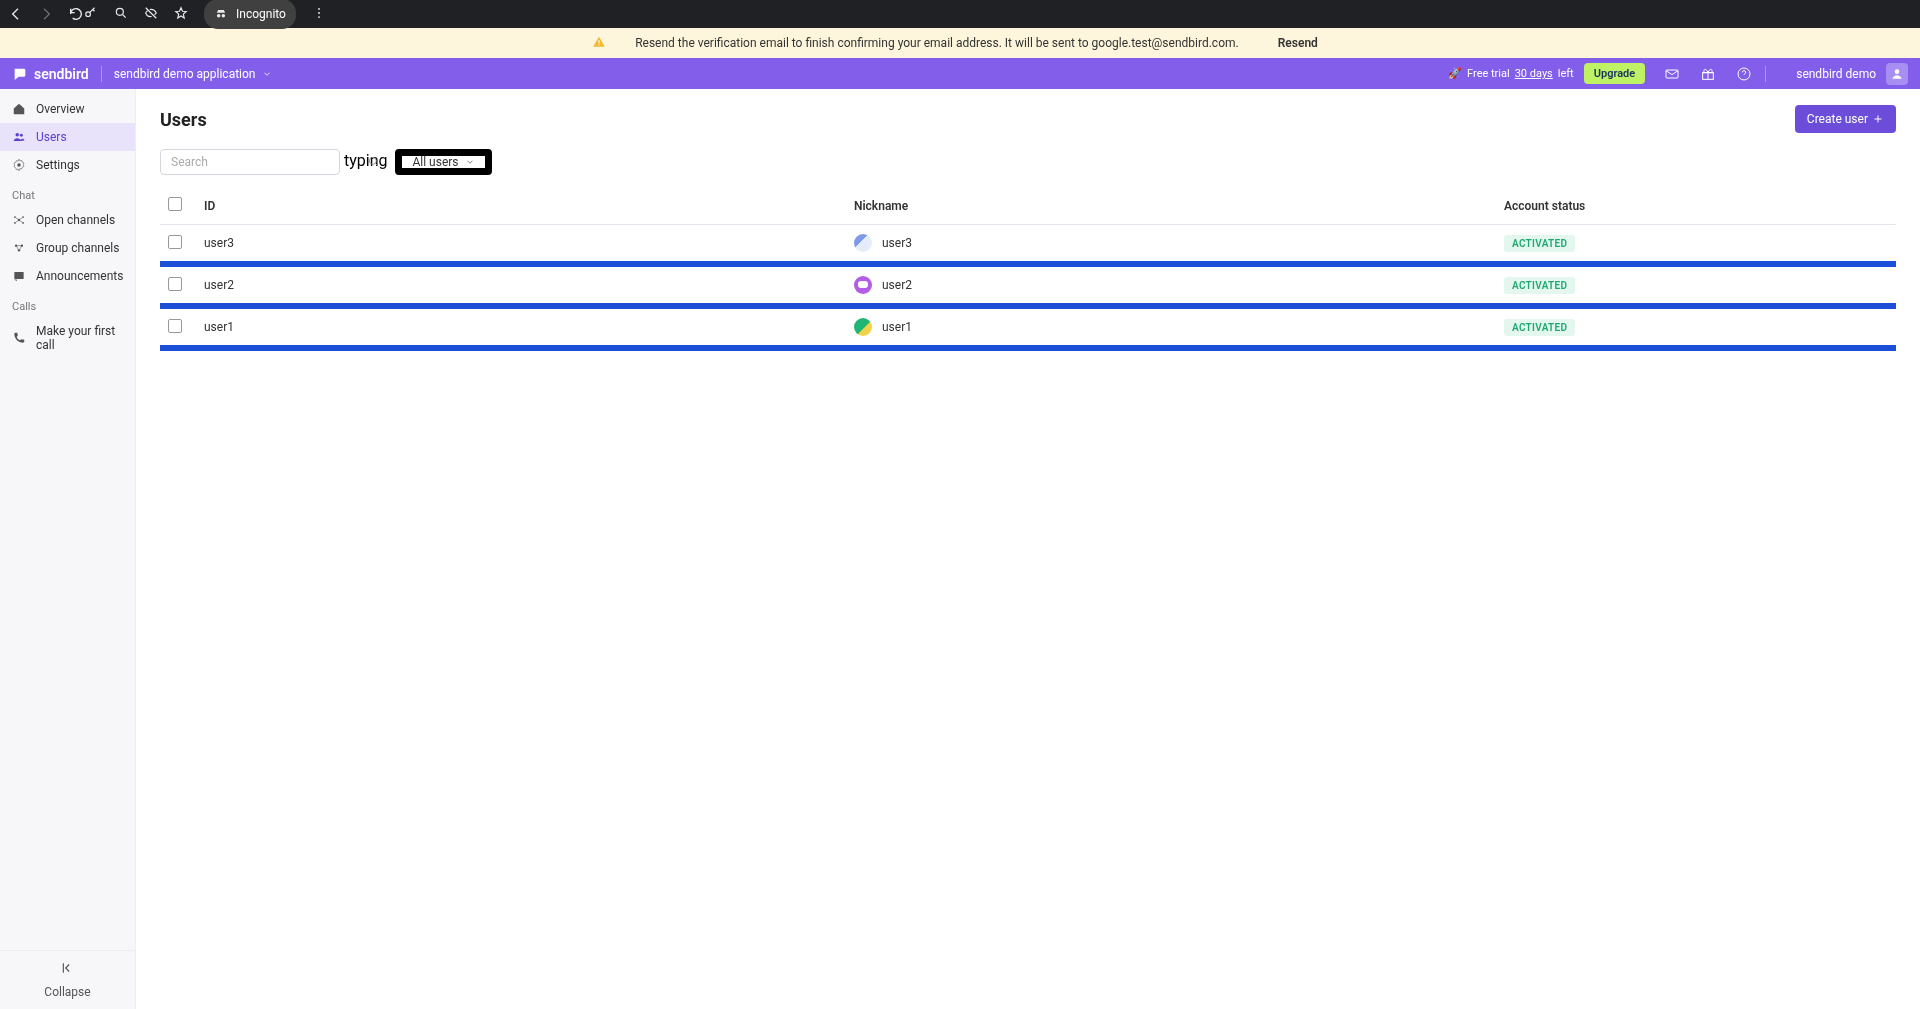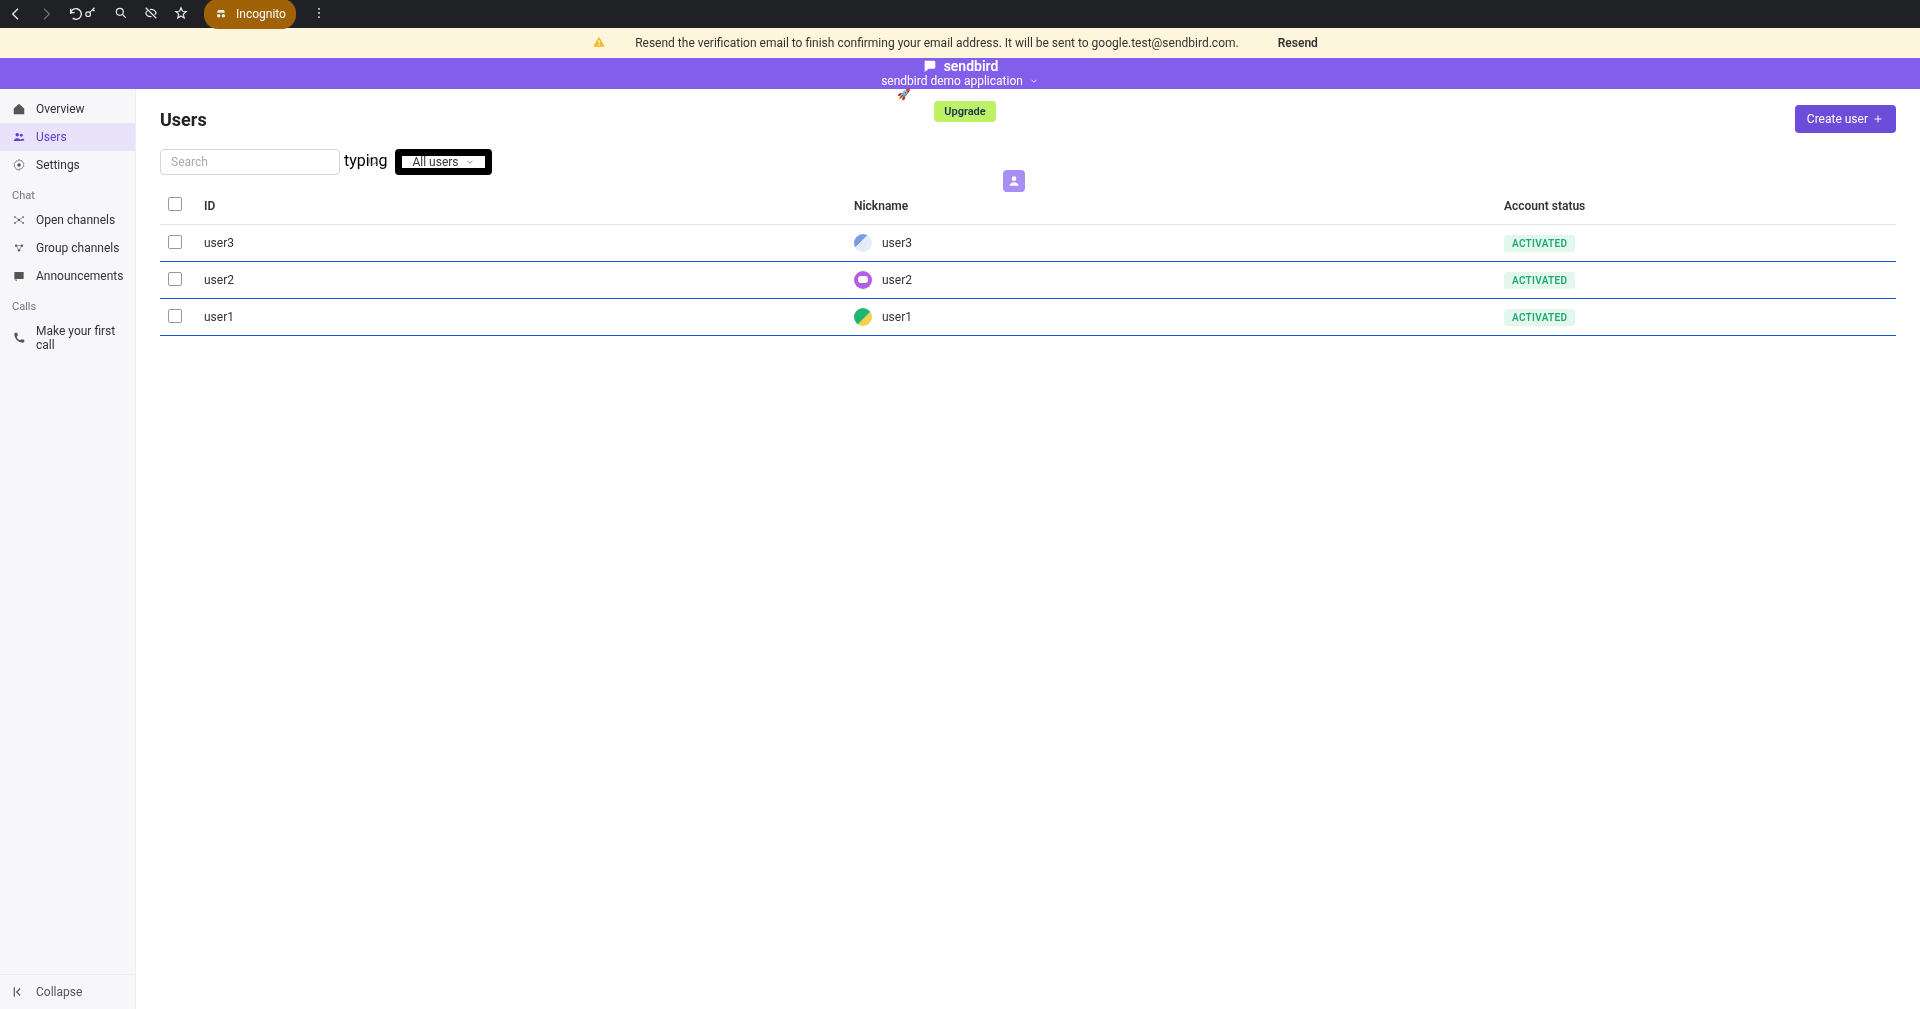--- a/index.html
+++ b/index.html
@@ -8,30 +8,30 @@
 
 .browser-chrome { height: 28px; background: #202124; display: flex; align-items: center; padding: 0 8px; color: #ccc; font-size: 12px; }
 .browser-chrome .nav-icons { display: flex; gap: 14px; align-items: center; }
 .browser-chrome .nav-icons .ico { width: 16px; height: 16px; display: flex; align-items: center; justify-content: center; fill: #9aa0a6; }
 .browser-chrome .addr { display: flex; align-items: center; gap: 10px; margin-left: 18px; flex: 1; }
 .browser-chrome .addr .lock { fill: #e8eaed; }
 .browser-chrome .addr .url-host { color: #fff; }
 .browser-chrome .addr .url-path { color: #9aa0a6; }
 .browser-chrome .right-icons { display: flex; gap: 16px; align-items: center; margin-right: 6px; }
 .browser-chrome .right-icons svg { fill: #e8eaed; }
-.incognito-badge { display: flex; align-items: center; gap: 8px; background: #a16207; padding: 8px 10px; border-radius: 14px; color: #fff; font-size: 12px; }
+.incognito-badge { display: flex; align-items: center; gap: 8px; background: #404040; padding: 8px 10px; border-radius: 14px; color: #fff; font-size: 12px; }
 .incognito-badge svg { fill: #fff; }
 
 
 .banner { height: 30px; background: #FEF6DC; display: flex; align-items: center; justify-content: center; gap: 29px; font-size: 12px; color: #333; }
 .banner .warn-ico { color: #f0a818; }
 .banner .resend { font-weight: 600; cursor: pointer; padding: 4px 10px; }
 
 
-.app-header { height: 31px; background: #825EEB; color: #fff; display: flex; align-items: center; padding: 0 12px; font-size: 12px; flex-direction: column; }
+.app-header { height: 31px; background: #825EEB; color: #fff; display: flex; align-items: center; padding: 0 12px; font-size: 12px; }
 .app-header .brand { display: flex; align-items: center; gap: 6px; font-weight: 600; font-size: 14px; }
 .app-header .brand svg { fill: #fff; }
 .app-header .sep { width: 1px; height: 16px; background: rgba(255,255,255,0.35); margin: 0 12px; }
 .app-header .app-selector { display: flex; align-items: center; gap: 6px; cursor: pointer; }
 .app-header .spacer { flex: 1; }
 .app-header .trial { display: flex; align-items: center; gap: 5px; font-size: 11px; }
 .app-header .trial .days { text-decoration: underline; }
 .app-header .upgrade-btn { background: #bef264; color: #14345a; border: none; border-radius: 4px; padding: 4px 10px; font-size: 11px; font-weight: 600; margin-left: 10px; cursor: pointer; }
 .app-header .hicon { width: 18px; height: 18px; display: flex; align-items: center; justify-content: center; margin-left: 18px; cursor: pointer; }
 .app-header .hicon svg { stroke: #fff; fill: none; }
@@ -41,41 +41,41 @@
 
 
 .shell { display: flex; height: calc(1009px - 28px - 30px - 31px); }
 .sidebar { width: 136px; background: #F7F7FA; border-right: 1px solid #ECECF2; display: flex; flex-direction: column; font-size: 12px; color: #333; }
 .sidebar .nav-item { display: flex; align-items: center; gap: 10px; padding: 7px 12px; cursor: pointer; color: #333; }
 .sidebar .nav-item svg { width: 14px; height: 14px; fill: #555; flex-shrink: 0; }
 .sidebar .nav-item.active { background: #E8E2FB; color: #5E3FCF; }
 .sidebar .nav-item.active svg { fill: #5E3FCF; }
 .sidebar .section-label { font-size: 11px; color: #777; padding: 10px 12px 4px; }
 .sidebar .footer { margin-top: auto; border-top: 1px solid #ECECF2; }
-.sidebar .collapse { display: flex; align-items: center; gap: 10px; padding: 10px 12px; cursor: pointer; color: #555; }
+.sidebar .collapse { display: flex; align-items: center; gap: 10px; padding: 10px 12px; cursor: pointer; color: #555; flex-direction: column; }
 .sidebar .collapse svg { width: 14px; height: 14px; fill: #555; }
 
 .main { flex: 1; padding: 16px 24px; }
 .page-head { display: flex; align-items: center; justify-content: space-between; margin-bottom: 16px; }
 .page-title { font-size: 18px; font-weight: 700; color: #222; }
 .create-btn { background: #6C4DDA; color: #fff; border: none; border-radius: 4px; padding: 7px 12px; font-size: 12px; display: flex; align-items: center; gap: 4px; cursor: pointer; }
 .create-btn svg { stroke: #fff; }
 
 .toolbar { display: flex; gap: 8px; margin-bottom: 12px; }
 .search-box { position: relative; }
 .search-box input { width: 180px; height: 26px; border: 1px solid #D6D6DE; border-radius: 4px; padding: 0 26px 0 10px; font-size: 12px; outline: none; }
 .search-box input::placeholder { color: #aaa; }
 .search-box .s-ico { position: absolute; right: 6px; top: 5px; }
 .search-box .s-ico svg { stroke: #888; fill: none; }
 .filter-btn { height: 26px; border: 7px solid #000000; background: #fff; border-radius: 4px; padding: 0 10px; font-size: 12px; display: flex; align-items: center; gap: 6px; cursor: pointer; color: #333; }
 .filter-btn svg { stroke: #666; fill: none; }
 
 .tbl { width: 100%; border-collapse: collapse; font-size: 12px; }
 .tbl th { text-align: left; font-weight: 600; color: #333; padding: 10px 8px; border-bottom: 1px solid #E6E6EE; }
-.tbl td { padding: 9px 8px; border-bottom: 1px solid #1d4ed8; color: #333; }
+.tbl td { padding: 9px 8px; border-bottom: 6px solid #1d4ed8; color: #333; }
 .tbl .chk-cell { width: 36px; }
 .tbl .id-cell { width: 650px; }
 .tbl .nick-cell { width: 650px; }
 .chk { width: 14px; height: 14px; border: 1.5px solid #999; border-radius: 2px; display: inline-block; cursor: pointer; }
 .nick-wrap { display: flex; align-items: center; gap: 10px; }
 .nick-av { width: 18px; height: 18px; border-radius: 50%; display: inline-block; }
 .av1 { background: linear-gradient(135deg, #7e9be8 40%, #e6ebfa 41%); }
 .av2 { background: #B45DE6; position: relative; }
 .av2::after { content: ""; position: absolute; top: 5px; left: 4px; width: 10px; height: 7px; border-radius: 3px; background: #fff; }
 .av3 { background: linear-gradient(135deg, #21b573 55%, #f3d24b 56%); }

